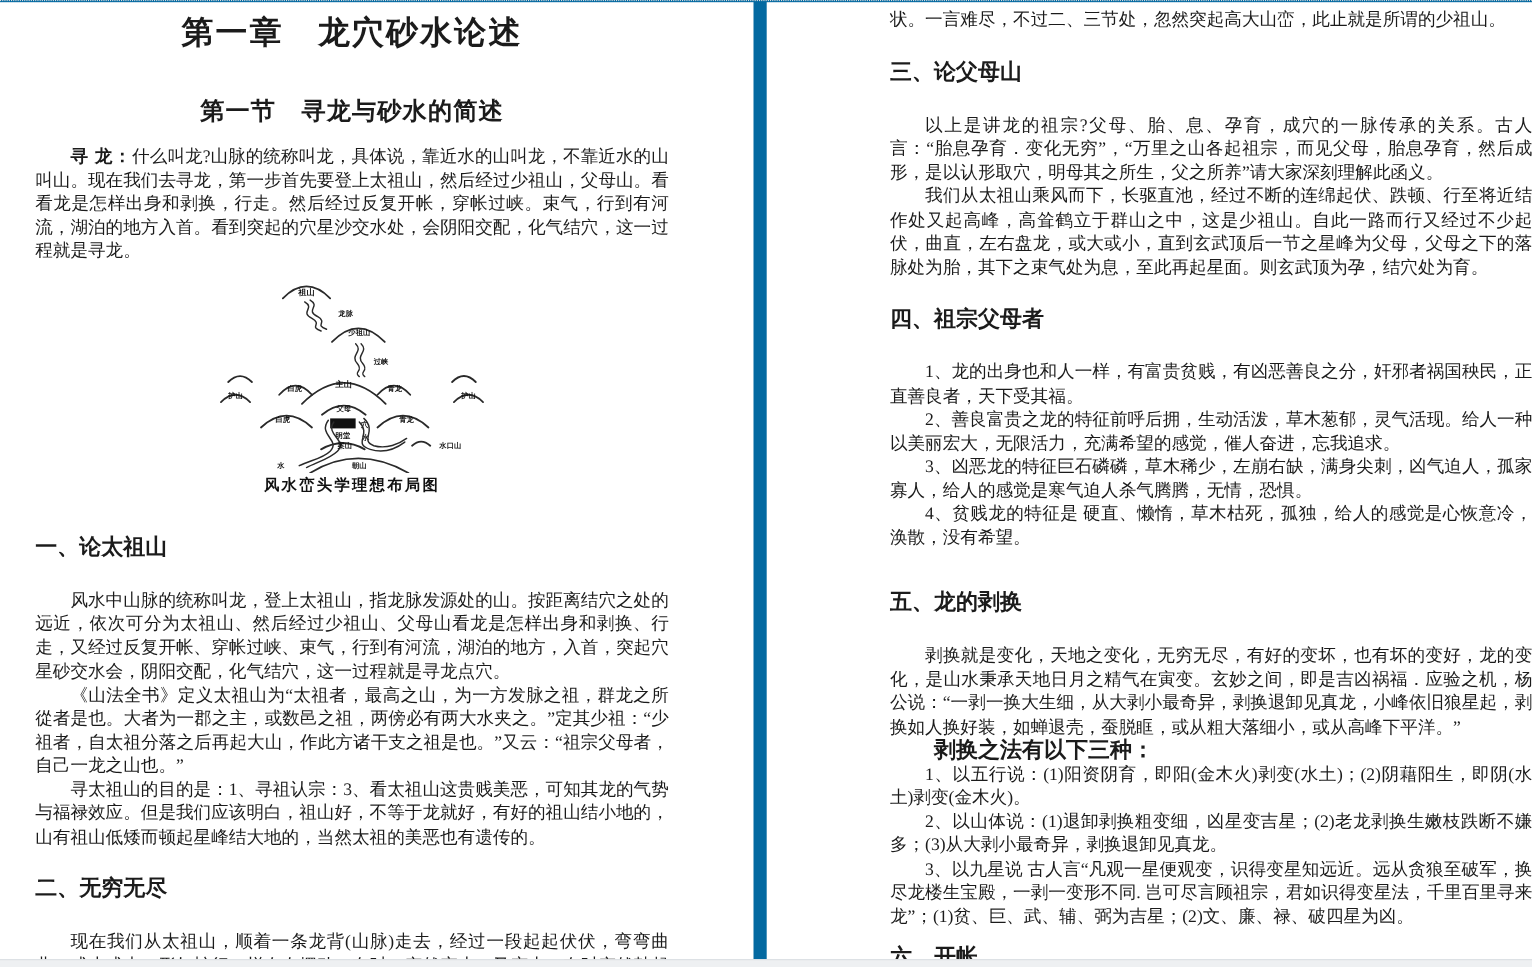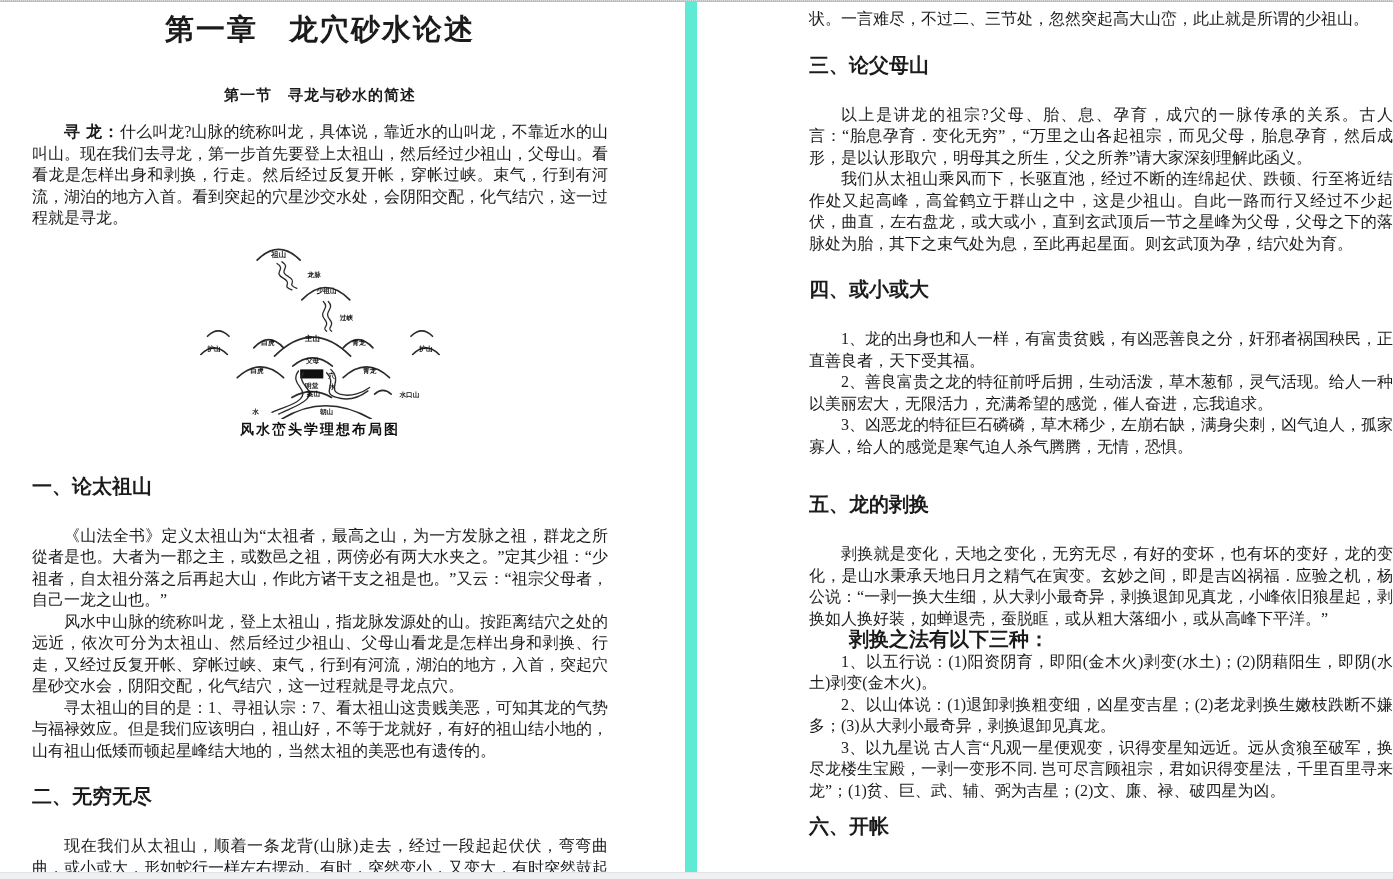--- a/index.html
+++ b/index.html
@@ -1,33 +1,33 @@
 <!DOCTYPE html>
 <html><head>
 <meta charset="utf-8">
 <style>
   * { box-sizing: border-box; }
   html,body { margin:0; padding:0; background:#f3f4f6; }
   .viewport {
     position:relative; width:1393px; height:879px; overflow:hidden;
-    background:#5eead4; border-top:1px dotted #dcdcdc;
+    background:#0369a1; border-top:1px dotted #dcdcdc;
     font-family:"Liberation Serif","DejaVu Serif",serif; color:#1b1b1b;
   }
   .page { position:absolute; top:1px; height:870px; background:#ffffff; }
   .page-left  { left:0;   width:685px; }
   .page-right { left:697px; width:696px; }
   .bottom-strip { position:absolute; left:0; top:871px; width:1393px; height:8px;
     background:#eef0f2; border-top:1px solid #e2e3e5; }
 
   .content-l { padding:6px 0 0 32px; width:608px; }
   .content-r { padding:6px 0 0 112px; width:696px; }
 
   .chapter-title { font-size:29px; font-weight:bold; text-align:center;
     margin:2px 0 0 0; letter-spacing:2px; }
-  .section-title { font-size:15px; font-weight:bold; text-align:center;
+  .section-title { font-size:22px; font-weight:bold; text-align:center;
     margin:36px 0 0 0; letter-spacing:1px; }
   .heading { font-size:20px; font-weight:bold; margin:34px 0 25px 0; }
   .heading.tight-top { margin-top:22px; }
   .heading.h5r { }
   .heading.h6r { margin-top:12px; }
 
   p.body { font-size:16px; line-height:21.5px; text-align:justify;
     margin:0; text-indent:2em; }
   p.body.noindent { text-indent:0; }
   p.body.first { margin-top:16px; }
@@ -111,41 +111,42 @@
           <text class="dg-label small" x="258" y="193" stroke="none" fill="#111">水口山</text>
 
           <path d="M104,220 Q156,188 212,220"></path>
           <text class="dg-label small" x="158" y="214" stroke="none" fill="#111">朝山</text>
           <text class="dg-label small" x="72" y="214" stroke="none" fill="#111">水</text>
         </svg>
         <div class="diagram-caption">风水峦头学理想布局图</div>
       </div>
 
       <h3 class="heading">一、论太祖山</h3>
+      <p class="body">风水中山脉的统称叫龙，登上太祖山，指龙脉发源处的山。按距离结穴之处的远近，依次可分为太祖山、然后经过少祖山、父母山看龙是怎样出身和剥换、行走，又经过反复开帐、穿帐过峡、束气，行到有河流，湖泊的地方，入首，突起穴星砂交水会，阴阳交配，化气结穴，这一过程就是寻龙点穴。</p>
       <p class="body">《山法全书》定义太祖山为“太祖者，最高之山，为一方发脉之祖，群龙之所從者是也。大者为一郡之主，或数邑之祖，两傍必有两大水夹之。”定其少祖：“少祖者，自太祖分落之后再起大山，作此方诸干支之祖是也。”又云：“祖宗父母者，自己一龙之山也。”</p>
-      <p class="body">风水中山脉的统称叫龙，登上太祖山，指龙脉发源处的山。按距离结穴之处的远近，依次可分为太祖山、然后经过少祖山、父母山看龙是怎样出身和剥换、行走，又经过反复开帐、穿帐过峡、束气，行到有河流，湖泊的地方，入首，突起穴星砂交水会，阴阳交配，化气结穴，这一过程就是寻龙点穴。</p>
-      <p class="body">寻太祖山的目的是：1、寻祖认宗：7、看太祖山这贵贱美恶，可知其龙的气势与福禄效应。但是我们应该明白，祖山好，不等于龙就好，有好的祖山结小地的，山有祖山低矮而顿起星峰结大地的，当然太祖的美恶也有遗传的。</p>
+      <p class="body">寻太祖山的目的是：1、寻祖认宗：3、看太祖山这贵贱美恶，可知其龙的气势与福禄效应。但是我们应该明白，祖山好，不等于龙就好，有好的祖山结小地的，山有祖山低矮而顿起星峰结大地的，当然太祖的美恶也有遗传的。</p>
 
       <h3 class="heading tight-top">二、无穷无尽</h3>
       <p class="body">现在我们从太祖山，顺着一条龙背(山脉)走去，经过一段起起伏伏，弯弯曲曲，或小或大，形如蛇行一样左右摆动。有时，突然变小，又变大，有时突然鼓起一个球状而且左右有山脉护送，行程渐渐由窄变宽，由宽变窄等千变万化的形</p>
     </div>
   </div>
 
   <div class="page page-right">
     <div class="content-r">
       <p class="body noindent">状。一言难尽，不过二、三节处，忽然突起高大山峦，此止就是所谓的少祖山。</p>
 
       <h3 class="heading tight-top">三、论父母山</h3>
       <p class="body">以上是讲龙的祖宗?父母、胎、息、孕育，成穴的一脉传承的关系。古人言：“胎息孕育．变化无穷”，“万里之山各起祖宗，而见父母，胎息孕育，然后成形，是以认形取穴，明母其之所生，父之所养”请大家深刻理解此函义。</p>
       <p class="body">我们从太祖山乘风而下，长驱直池，经过不断的连绵起伏、跌顿、行至将近结作处又起高峰，高耸鹤立于群山之中，这是少祖山。自此一路而行又经过不少起伏，曲直，左右盘龙，或大或小，直到玄武顶后一节之星峰为父母，父母之下的落脉处为胎，其下之束气处为息，至此再起星面。则玄武顶为孕，结穴处为育。</p>
 
-      <h3 class="heading tight-top">四、或小或大</h3>
+      <h3 class="heading tight-top">四、祖宗父母者</h3>
       <p class="body">1、龙的出身也和人一样，有富贵贫贱，有凶恶善良之分，奸邪者祸国秧民，正直善良者，天下受其福。</p>
       <p class="body">2、善良富贵之龙的特征前呼后拥，生动活泼，草木葱郁，灵气活现。给人一种以美丽宏大，无限活力，充满希望的感觉，催人奋进，忘我追求。</p>
       <p class="body">3、凶恶龙的特征巨石磷磷，草木稀少，左崩右缺，满身尖刺，凶气迫人，孤家寡人，给人的感觉是寒气迫人杀气腾腾，无情，恐惧。</p>
+      <p class="body">4、贫贱龙的特征是 硬直、懒惰，草木枯死，孤独，给人的感觉是心恢意冷，涣散，没有希望。</p>
 
       <h3 class="heading h5r">五、龙的剥换</h3>
       <p class="body">剥换就是变化，天地之变化，无穷无尽，有好的变坏，也有坏的变好，龙的变化，是山水秉承天地日月之精气在寅变。玄妙之间，即是吉凶祸福．应验之机，杨公说：“一剥一换大生细，从大剥小最奇异，剥换退卸见真龙，小峰依旧狼星起，剥换如人换好装，如蝉退壳，蚕脱眶，或从粗大落细小，或从高峰下平洋。”</p>
       <p class="bold-line">剥换之法有以下三种：</p>
       <p class="body">1、以五行说：(1)阳资阴育，即阳(金木火)剥变(水土)；(2)阴藉阳生，即阴(水土)剥变(金木火)。</p>
       <p class="body">2、以山体说：(1)退卸剥换粗变细，凶星变吉星；(2)老龙剥换生嫩枝跌断不嫌多；(3)从大剥小最奇异，剥换退卸见真龙。</p>
       <p class="body">3、以九星说 古人言“凡观一星便观变，识得变星知远近。远从贪狼至破军，换尽龙楼生宝殿，一剥一变形不同. 岂可尽言顾祖宗，君如识得变星法，千里百里寻来龙”；(1)贫、巨、武、辅、弼为吉星；(2)文、廉、禄、破四星为凶。</p>
 
       <h3 class="heading h6r">六、开帐</h3>
     </div>

